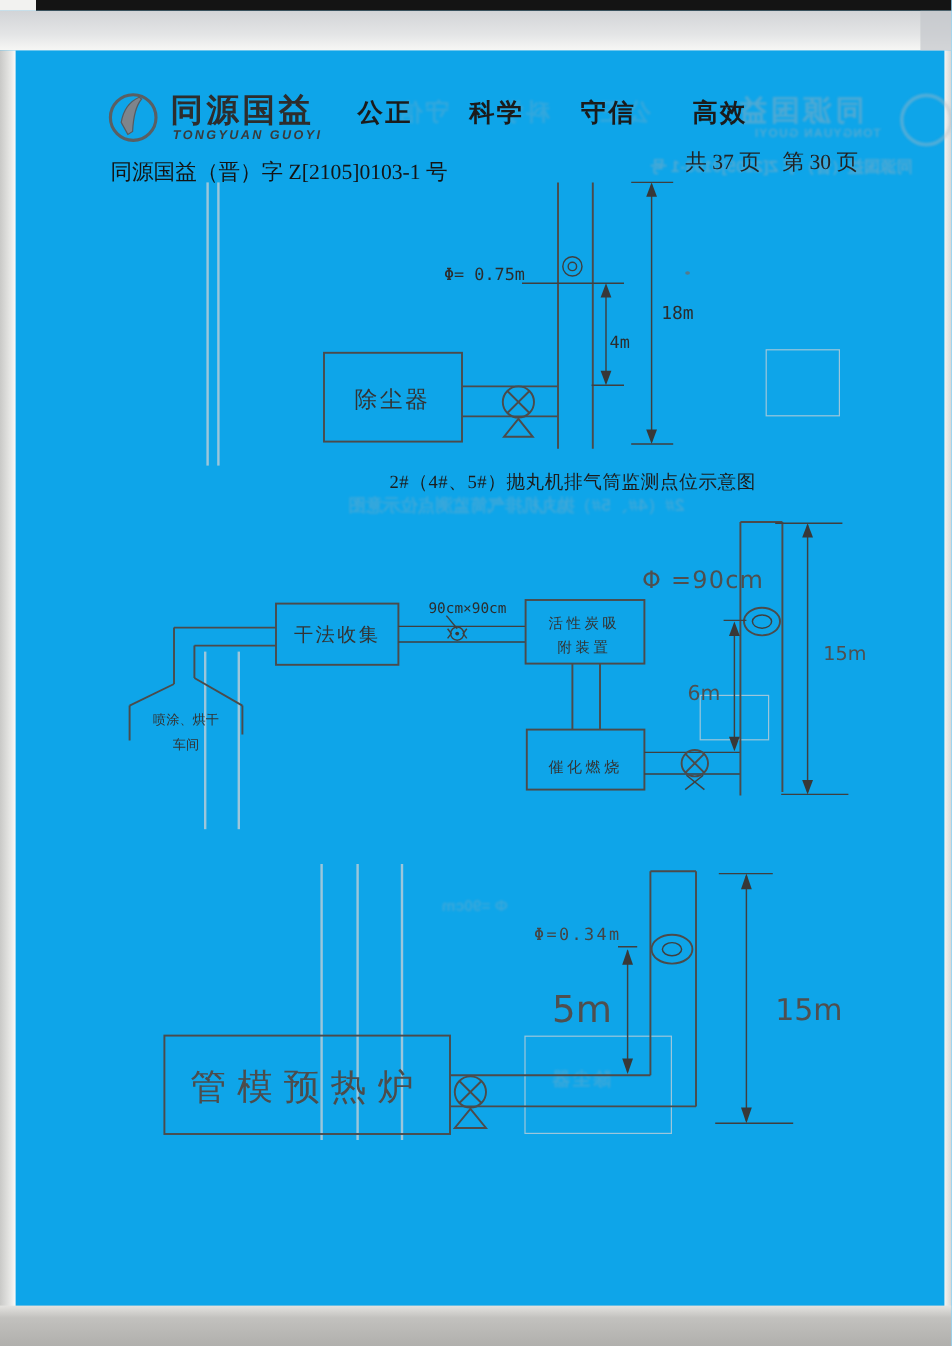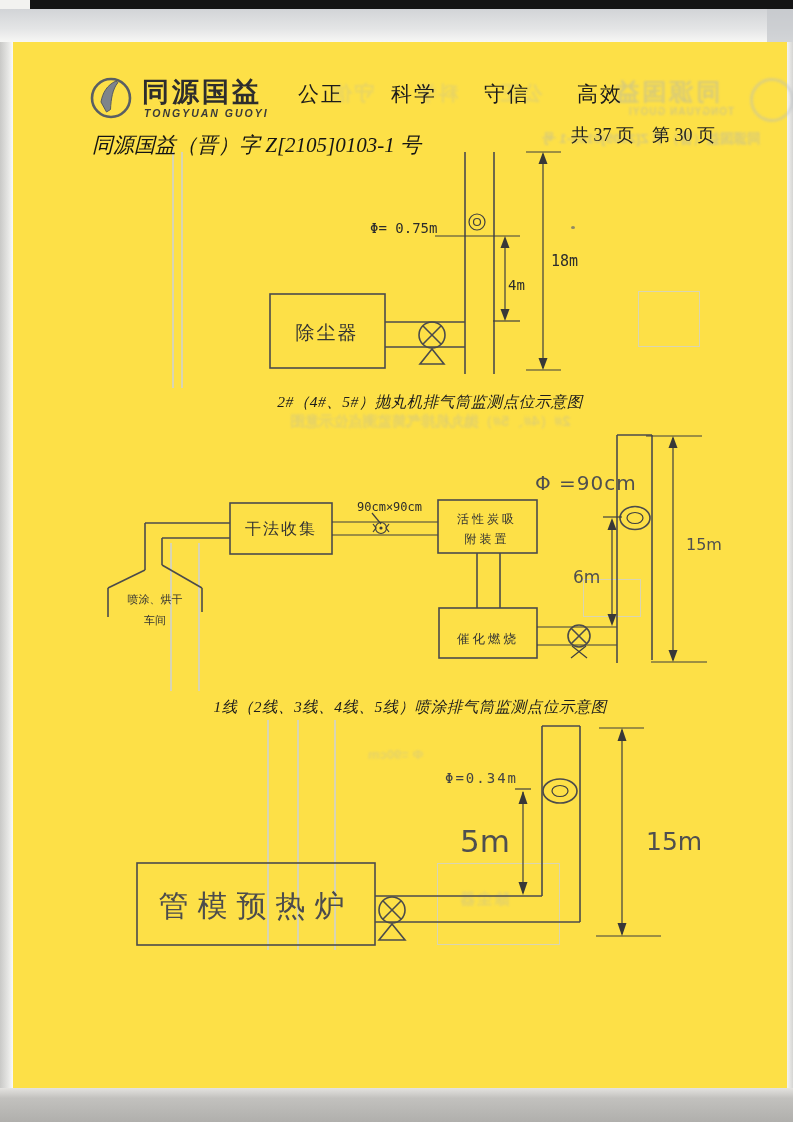--- a/index.html
+++ b/index.html
@@ -1,16 +1,16 @@
 <!DOCTYPE html>
 <html><head>
 <meta charset="utf-8">
 <style>
   html,body{margin:0;padding:0;background:#ffffff;}
-  #page{position:relative;width:793px;height:1122px;background:#fde047;overflow:hidden;
+  #page{position:relative;width:793px;height:1122px;background:#0ea5e9;overflow:hidden;
         font-family:"Liberation Sans",sans-serif;}
 
   
   .top-black{position:absolute;left:30px;top:0;width:763px;height:9px;background:#141414;}
   .corner-white{position:absolute;left:0;top:0;width:30px;height:9px;background:#f2f2f0;}
   .top-gray{position:absolute;left:0;top:9px;width:793px;height:33px;
             background:linear-gradient(180deg,#d2d4d7 0%,#e4e5e6 60%,#f7f7f5 100%);}
   .corner-dark{position:absolute;right:0;top:9px;width:26px;height:33px;background:#c3c6ca;opacity:.7;}
   .left-edge{position:absolute;left:0;top:42px;width:13px;height:1050px;
              background:linear-gradient(90deg,#c9c9c7 0%,#e9e9e7 70%,#fbfbf9 100%);}
@@ -19,38 +19,38 @@
   .bottom-band{position:absolute;left:0;bottom:0;width:793px;height:34px;
                background:linear-gradient(180deg,#e4e3e0 0%,#c2c1be 30%,#b0afac 100%);}
 
   
   .logo{position:absolute;left:88px;top:74px;}
   .brand-cn{position:absolute;left:142px;top:74px;font-size:27px;font-weight:bold;
             letter-spacing:3px;color:#2d2d2d;}
   .brand-en{position:absolute;left:144px;top:107px;font-size:10.5px;font-weight:bold;
             letter-spacing:2px;color:#3a3a3a;font-style:italic;}
   .slogan{position:absolute;left:298px;top:80px;display:flex;gap:47px;
-          font-size:21px;font-weight:normal;letter-spacing:2px;color:#1b1b1b;}
-  .doc-number{position:absolute;left:92px;top:131px;font-size:21px;color:#141414;
-              font-family:"Liberation Serif",serif;font-style:italic;}
+          font-size:21px;font-weight:bold;letter-spacing:2px;color:#1b1b1b;}
+  .doc-number{position:absolute;left:92px;top:131px;font-size:18px;color:#141414;
+              font-family:"Liberation Serif",serif;}
   .pagination{position:absolute;left:571px;top:123px;font-size:18px;color:#222;
               font-family:"Liberation Serif",serif;}
 
   
   svg.diag{position:absolute;}
   .ln{stroke:#4b4b4b;stroke-width:1.6;fill:none;}
   .ln-thin{stroke:#3f3f3f;stroke-width:1.2;fill:none;}
   .arr{fill:#383838;stroke:none;}
   svg text{fill:#2c2c2c;}
   .t-mono{font-family:"DejaVu Sans Mono",monospace;}
   .t-cn{font-family:"Liberation Serif",serif;fill:#333;}
   .t-big{font-family:"DejaVu Sans",sans-serif;fill:#4f4f4f;}
 
-  .caption{position:absolute;text-align:center;font-size:15.5px;color:#1c1c1c;
-           font-family:"Liberation Serif",serif;letter-spacing:.5px;font-style:italic;}
+  .caption{position:absolute;text-align:right;font-size:15.5px;color:#1c1c1c;
+           font-family:"Liberation Serif",serif;letter-spacing:.5px;}
 
   
   .ghost-t{position:absolute;transform:scaleX(-1);filter:blur(1.1px);color:#a8afb7;
            opacity:.42;font-weight:bold;white-space:nowrap;}
   .ghost-v{position:absolute;width:2px;background:#ccd1d6;opacity:.75;}
   .ghost-r{position:absolute;border:1.5px solid #ccd1d6;opacity:.75;}
   .ghost-ring{position:absolute;border:3px solid #b3bac1;border-radius:50%;opacity:.4;filter:blur(1px);}
   .speck{position:absolute;border-radius:50%;background:#6c6c6c;}
 </style>
 </head>
@@ -200,21 +200,20 @@
     <polygon points="517,196 512.5,184 521.5,184" class="arr"></polygon>
     <text x="478" y="153" class="t-big" font-size="17">6m</text>
 
     <line x1="578" y1="8" x2="578" y2="230" class="ln-thin"></line>
     <polygon points="578,6 573.5,18 582.5,18" class="arr"></polygon>
     <polygon points="578,232 573.5,220 582.5,220" class="arr"></polygon>
     <line x1="551" y1="6" x2="607" y2="6" class="ln-thin"></line>
     <line x1="556" y1="232" x2="612" y2="232" class="ln-thin"></line>
     <text x="591" y="120" class="t-big" font-size="16">15m</text>
   </svg>
-  <div class="caption" style="left:160px;top:697px;width:500px;">1线（2线、3线、4线、5线）喷涂排气筒监测点位示意图</div>
 
   <svg class="diag" style="left:130px;top:715px;" width="600" height="246">
     <rect x="7" y="148" width="238" height="82" class="ln"></rect>
     <text x="126" y="201" text-anchor="middle" class="t-cn" font-size="30" style="letter-spacing:9px;fill:#4c4c4c;">管模预热炉</text>
 
     <line x1="245" y1="181" x2="412" y2="181" class="ln"></line>
     <line x1="245" y1="207" x2="450" y2="207" class="ln"></line>
 
     <circle cx="262" cy="195" r="13" class="ln"></circle>
     <line x1="252.8" y1="185.8" x2="271.2" y2="204.2" class="ln"></line>

